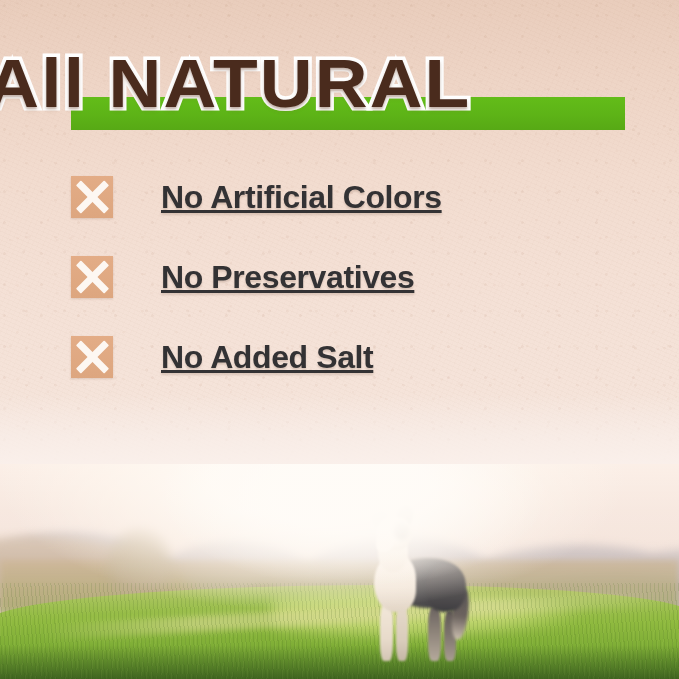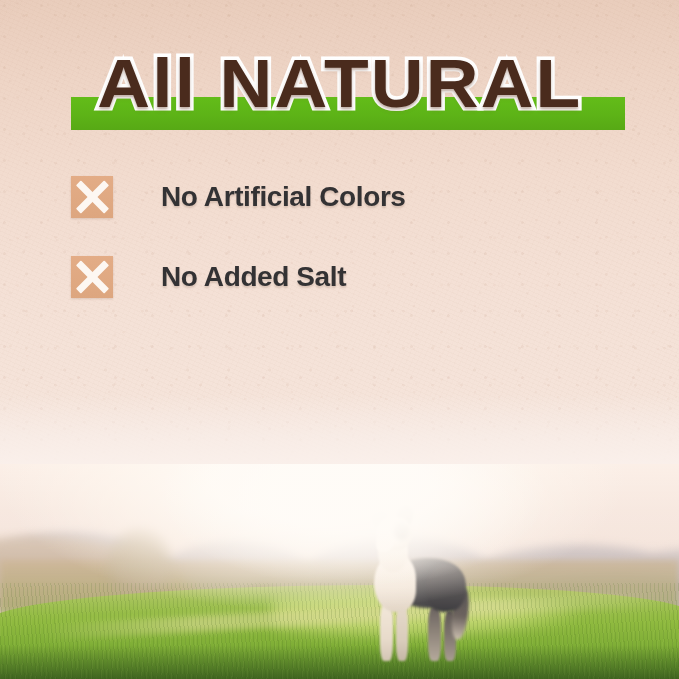--- a/index.html
+++ b/index.html
@@ -73,21 +73,21 @@
     height: 33px;
     background: linear-gradient(to bottom, #63bc19 0%, #5db317 55%, #57a915 100%);
   }
 
   #title-wrap {
     position: absolute;
     left: 0;
     top: 49px;
     width: 679px;
     height: 70px;
-    text-align: center;
+    text-align: left;
     pointer-events: none;
   }
   #poster-title {
     display: inline-block;
     font-family: "Liberation Sans", sans-serif;
     font-weight: bold;
     font-size: 69px;
     line-height: 70px;
     letter-spacing: 2px;
     color: #4a2b1d;
@@ -133,26 +133,27 @@
     background: #fdf7f2;
     border-radius: 1px;
   }
   .claim-icon::before { transform: rotate(45deg); }
   .claim-icon::after  { transform: rotate(-45deg); }
 
   .claim-label {
     margin-left: 48px;
     font-family: "Liberation Sans", sans-serif;
     font-weight: bold;
-    font-size: 28px;
+    font-size: 32px;
     line-height: 42px;
     color: #333234;
     letter-spacing: -0.4px;
     white-space: nowrap;
     text-shadow: 0 2px 2px rgba(120,85,70,.22);
+    text-decoration: underline;
   }
 
   
   #photo {
     position: absolute;
     left: 0;
     bottom: 0;
     width: 679px;
     height: 215px;
     overflow: hidden;
@@ -450,20 +451,24 @@
   </div>
 
   <div id="claims">
 
     <div class="claim-row">
       <div class="claim-icon"></div>
       <div class="claim-label">No Artificial Colors</div>
     </div>
 
 
+    <div class="claim-row">
+      <div class="claim-icon"></div>
+      <div class="claim-label">No Preservatives</div>
+    </div>
 
     <div class="claim-row">
       <div class="claim-icon"></div>
       <div class="claim-label">No Added Salt</div>
     </div>
 
   </div>
 
   <div id="photo">
     <div class="sky"></div>

